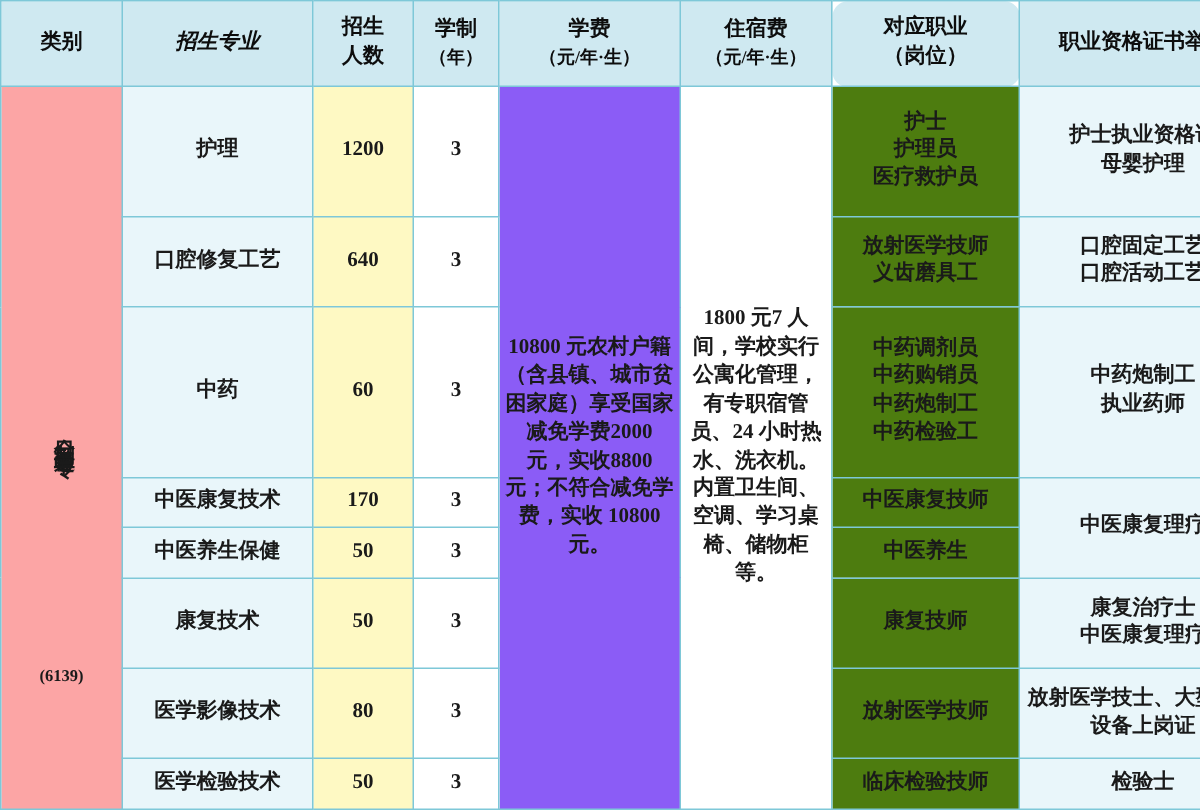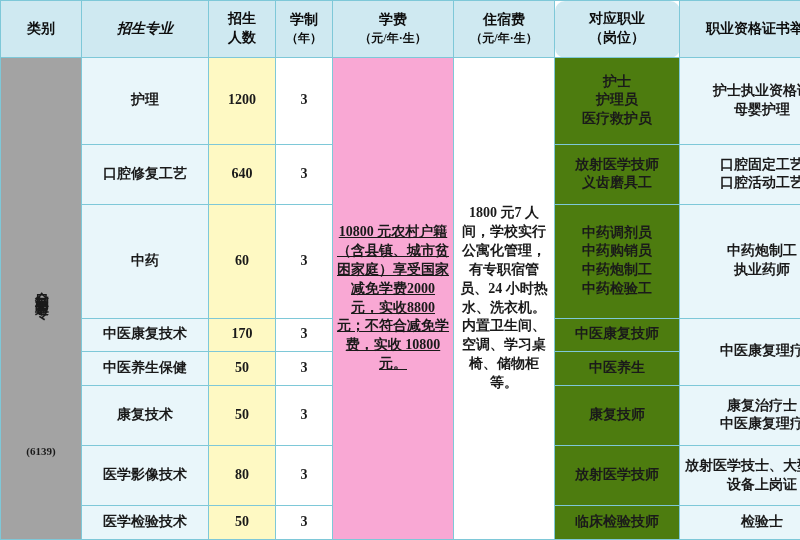--- a/index.html
+++ b/index.html
@@ -46,21 +46,21 @@
   .col-cat   { width: 72px; }
   .col-major { width: 118px; font-style: italic; }
   .col-num   { width: 58px; }
   .col-years { width: 48px; }
   .col-fee   { width: 112px; }
   .col-dorm  { width: 92px; }
   .col-job   { width: 116px; border-radius: 10px; }
   .col-cert  { width: 156px; }
 
   td.cat-cell {
-    background: #a3a3a3;
+    background: #fca5a5;
     font-size: 19px;
     letter-spacing: 2px;
     line-height: 1.45;
     padding: 0 12px;
   }
   td.cat-cell .cat-text {
     display: block;
     writing-mode: vertical-rl;
     text-orientation: upright;
     margin: 0 auto;
@@ -71,25 +71,24 @@
     display: block;
     font-size: 11px;
     letter-spacing: 0;
     margin-top: 6px;
     font-weight: bold;
   }
   td.major-cell { background: #e9f6fa; font-size: 15px; }
   td.num-cell   { background: #fef9c3; font-size: 15px; }
   td.years-cell { background: #ffffff; font-size: 15px; }
   td.fee-cell {
-    background: #f9a8d4;
+    background: #8b5cf6;
     font-size: 15px;
     line-height: 1.55;
     padding: 4px 8px;
-    text-decoration: underline;
   }
   td.dorm-cell {
     background: #ffffff;
     font-size: 15px;
     line-height: 1.55;
     padding: 4px 8px;
   }
   td.job-cell  { background: #4d7c0f; font-size: 14px; line-height: 1.6; }
   td.cert-cell { background: #e9f6fa; font-size: 14px; line-height: 1.6; }
   .stack span { display: block; }

